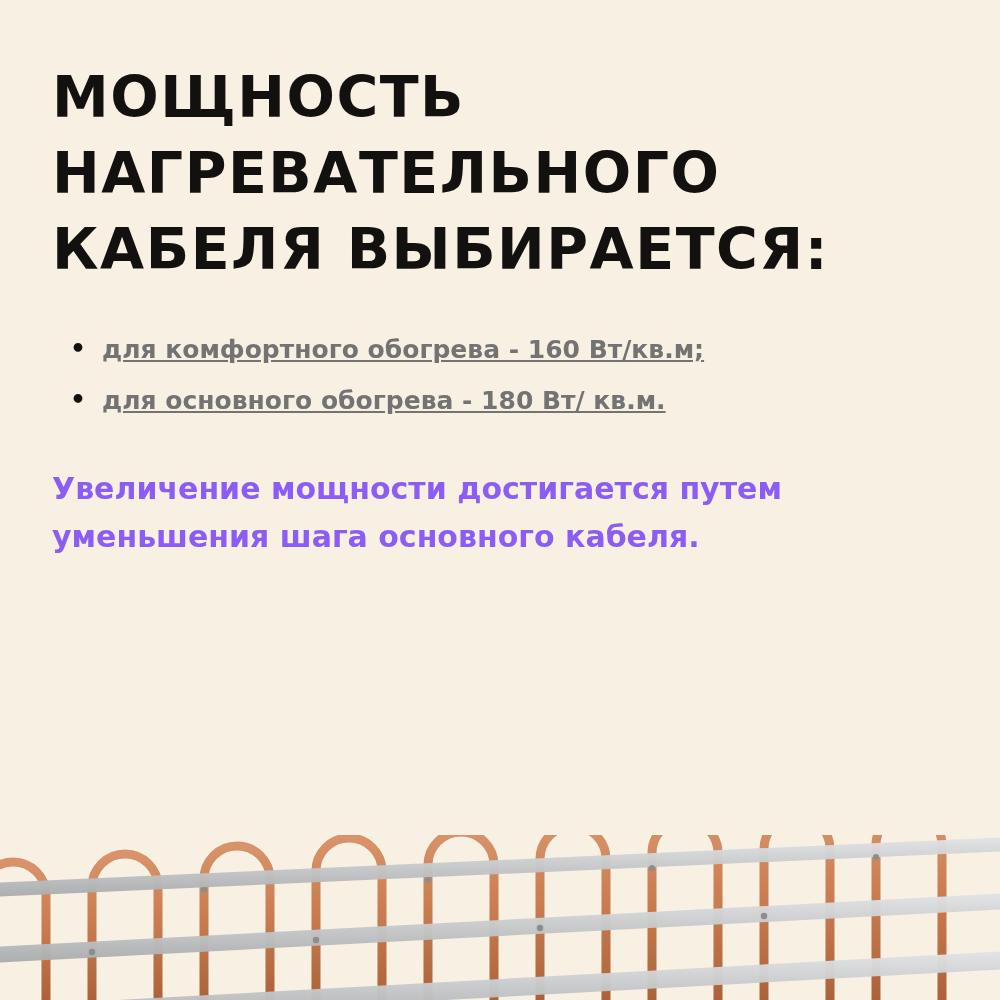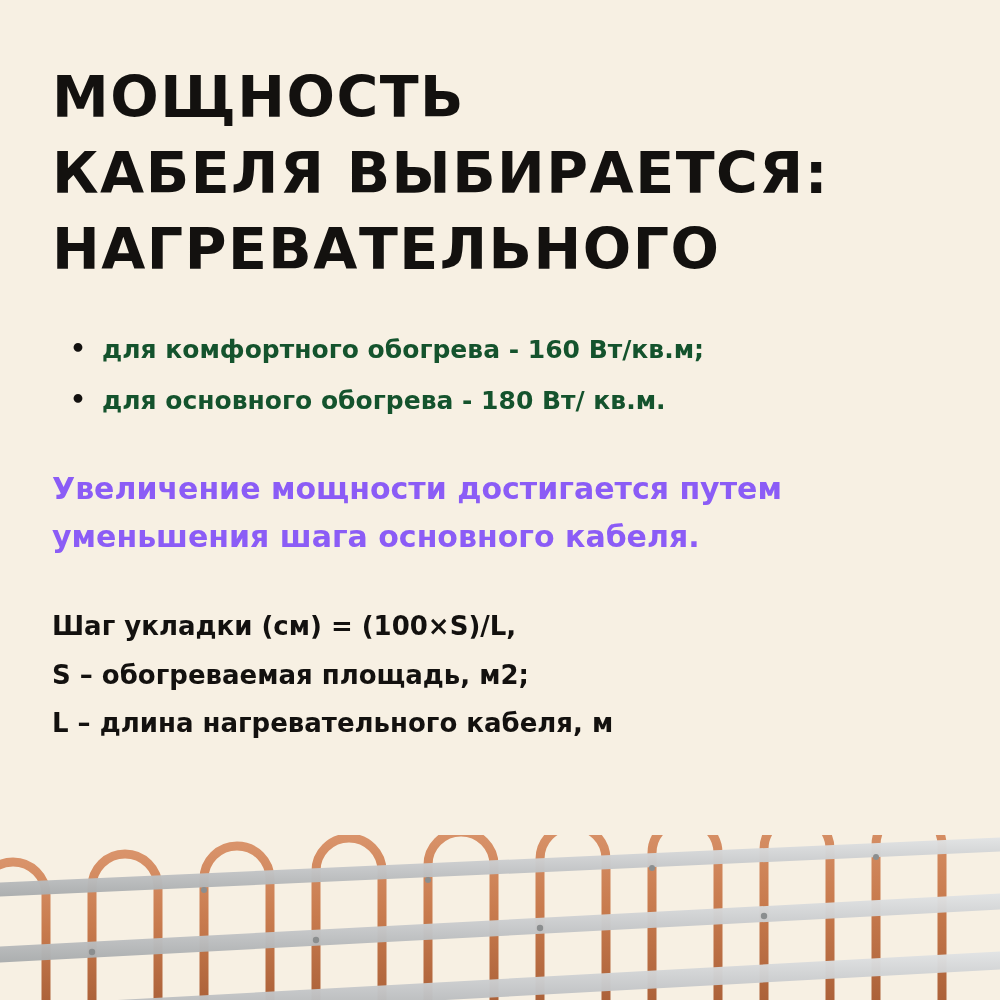--- a/index.html
+++ b/index.html
@@ -49,23 +49,24 @@
     list-style: none;
     margin: 0 0 48px 0;
     padding: 0 0 0 18px;
   }
   .bullets li {
     position: relative;
     font-family: "DejaVu Sans", sans-serif;
     font-weight: bold;
     font-size: 25px;
     line-height: 1.32;
-    color: #14532d;
+    color: #737373;
     padding-left: 32px;
     margin-bottom: 18px;
+    text-decoration: underline;
   }
   .bullets li::before {
     content: "•";
     position: absolute;
     left: 0;
     top: -1px;
     font-size: 25px;
     color: #13110f;
   }
   .green-note {
@@ -106,39 +107,34 @@
 </style>
 </head>
 <body>
 
 <div class="slide">
 
   <div class="content">
 
     <h1 class="headline">
       <span class="line">МОЩНОСТЬ</span>
+      <span class="line">НАГРЕВАТЕЛЬНОГО</span>
       <span class="line">КАБЕЛЯ ВЫБИРАЕТСЯ:</span>
-      <span class="line">НАГРЕВАТЕЛЬНОГО</span>
     </h1>
 
     <ul class="bullets">
       <li>для комфортного обогрева - 160 Вт/кв.м;</li>
       <li>для основного обогрева - 180 Вт/ кв.м.</li>
     </ul>
 
     <p class="green-note">
       <span class="line">Увеличение мощности достигается путем</span>
       <span class="line">уменьшения шага основного кабеля.</span>
     </p>
 
-    <div class="formula">
-      <span class="line">Шаг укладки (см) = (100×S)/L,</span>
-      <span class="line">S – обогреваемая площадь, м2;</span>
-      <span class="line">L – длина нагревательного кабеля, м</span>
-    </div>
 
   </div>
 
   <div class="cable-art">
     <svg width="1000" height="165" viewBox="0 0 1000 165" xmlns="http://www.w3.org/2000/svg">
       <defs>
         <linearGradient id="cableGrad" x1="0" y1="0" x2="0" y2="1">
           <stop offset="0%" stop-color="#d9936a"></stop>
           <stop offset="45%" stop-color="#c87b4e"></stop>
           <stop offset="100%" stop-color="#a95f37"></stop>

